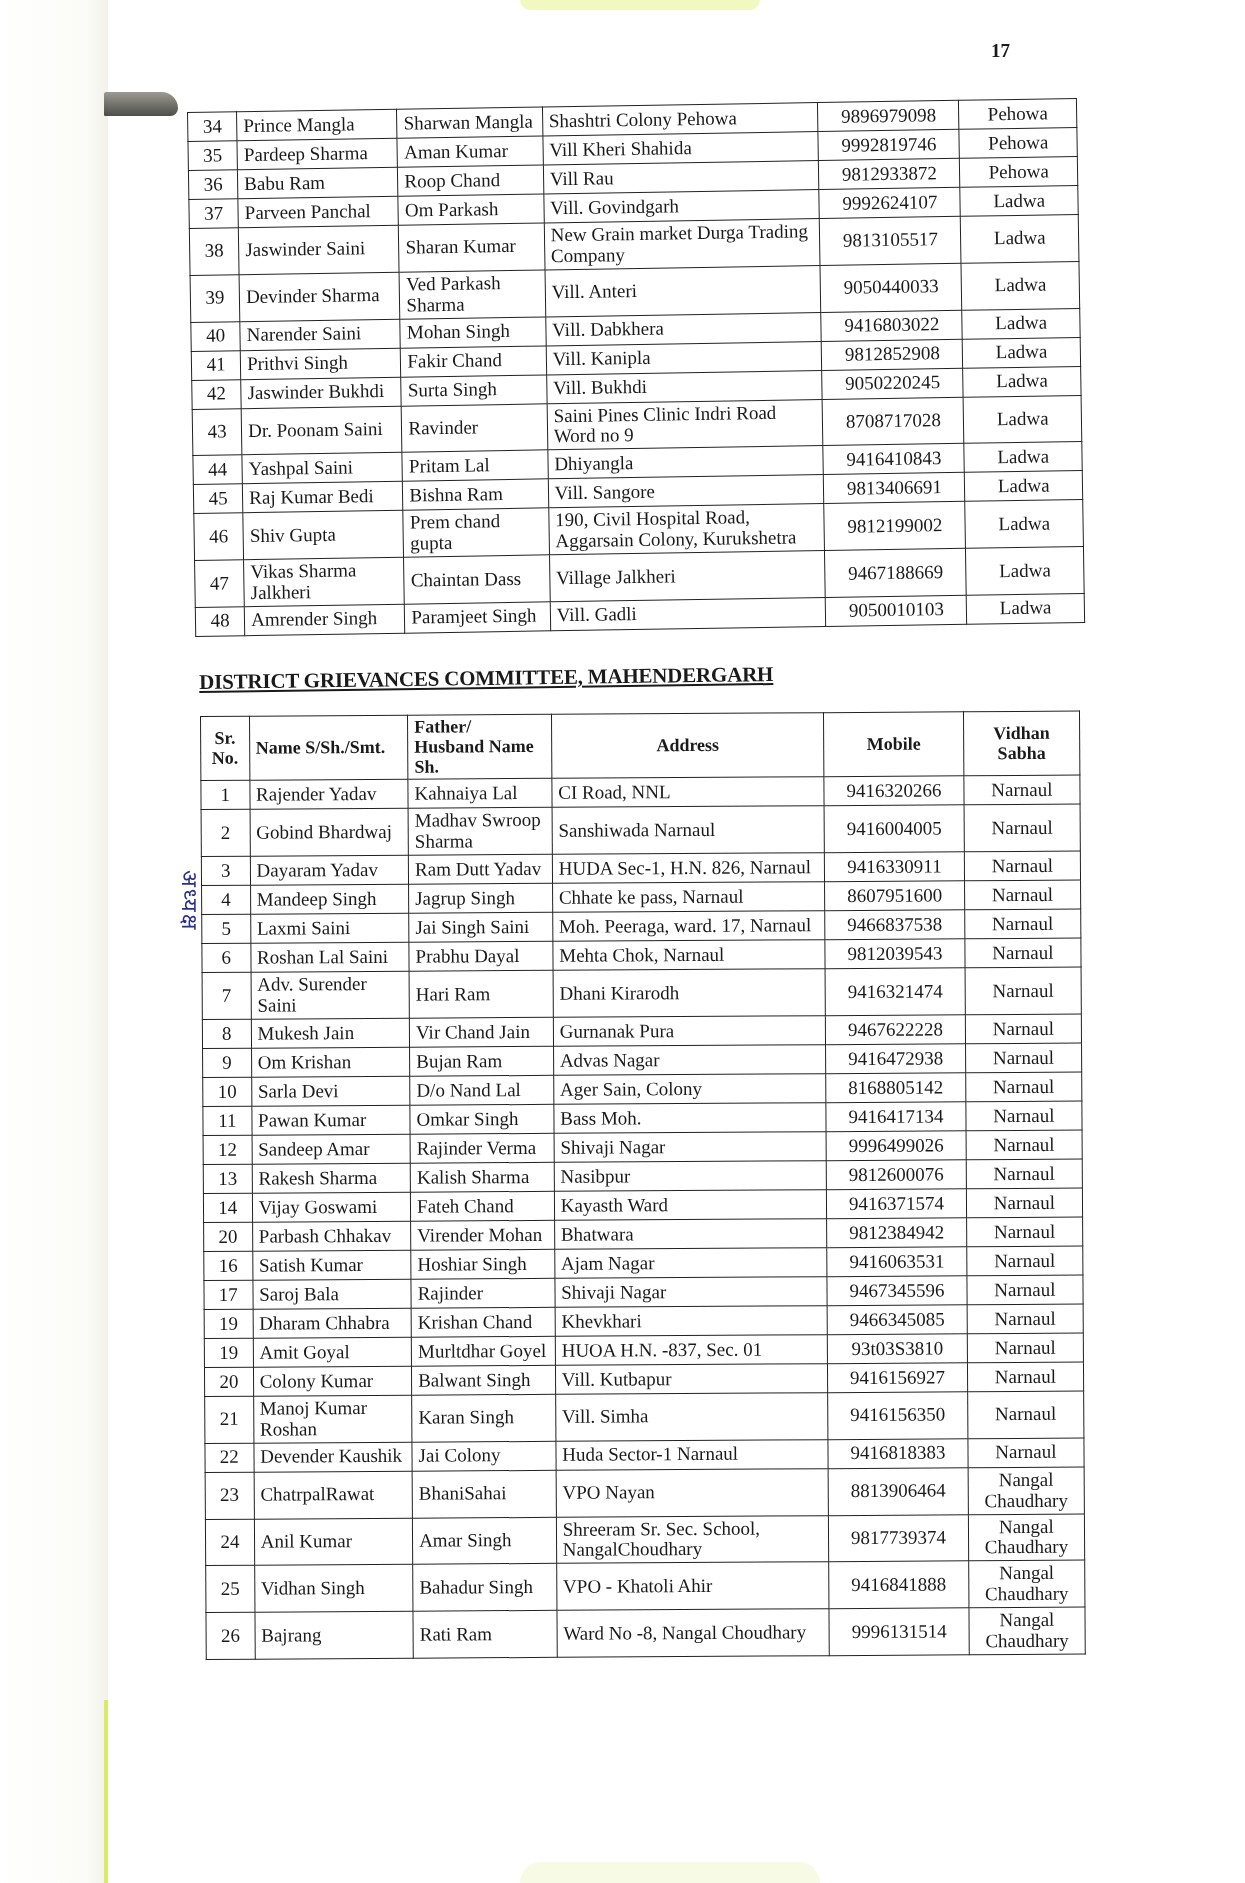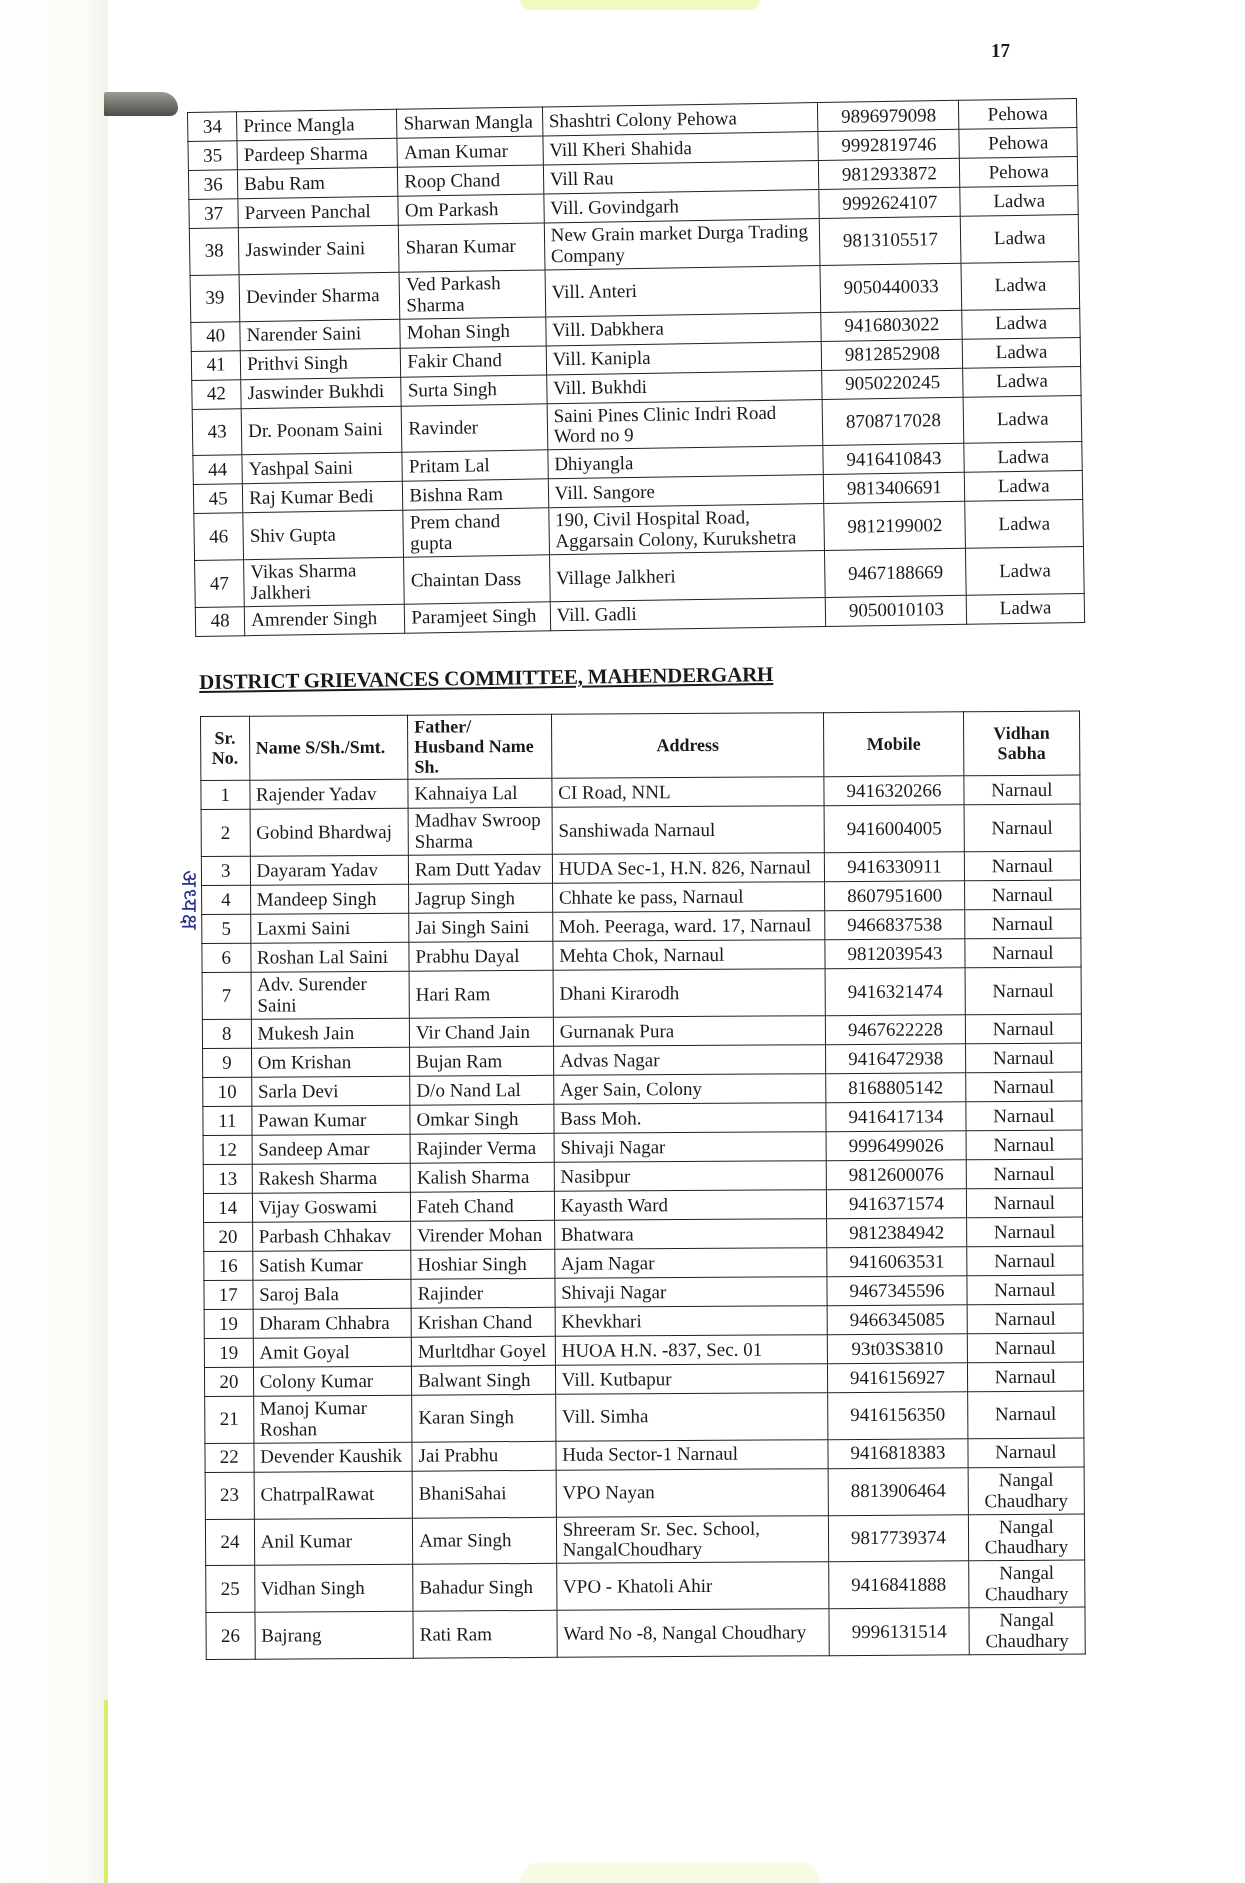--- a/index.html
+++ b/index.html
@@ -392,21 +392,21 @@
         <td class="c-sr">21</td>
         <td>Manoj Kumar Roshan</td>
         <td>Karan Singh</td>
         <td>Vill. Simha</td>
         <td class="c-mob">9416156350</td>
         <td class="c-vs">Narnaul</td>
       </tr>
       <tr>
         <td class="c-sr">22</td>
         <td>Devender Kaushik</td>
-        <td>Jai Prabhu</td>
+        <td>Jai Colony</td>
         <td>Huda Sector-1 Narnaul</td>
         <td class="c-mob">9416818383</td>
         <td class="c-vs">Narnaul</td>
       </tr>
       <tr>
         <td class="c-sr">23</td>
         <td>ChatrpalRawat</td>
         <td>BhaniSahai</td>
         <td>VPO Nayan</td>
         <td class="c-mob">8813906464</td>

